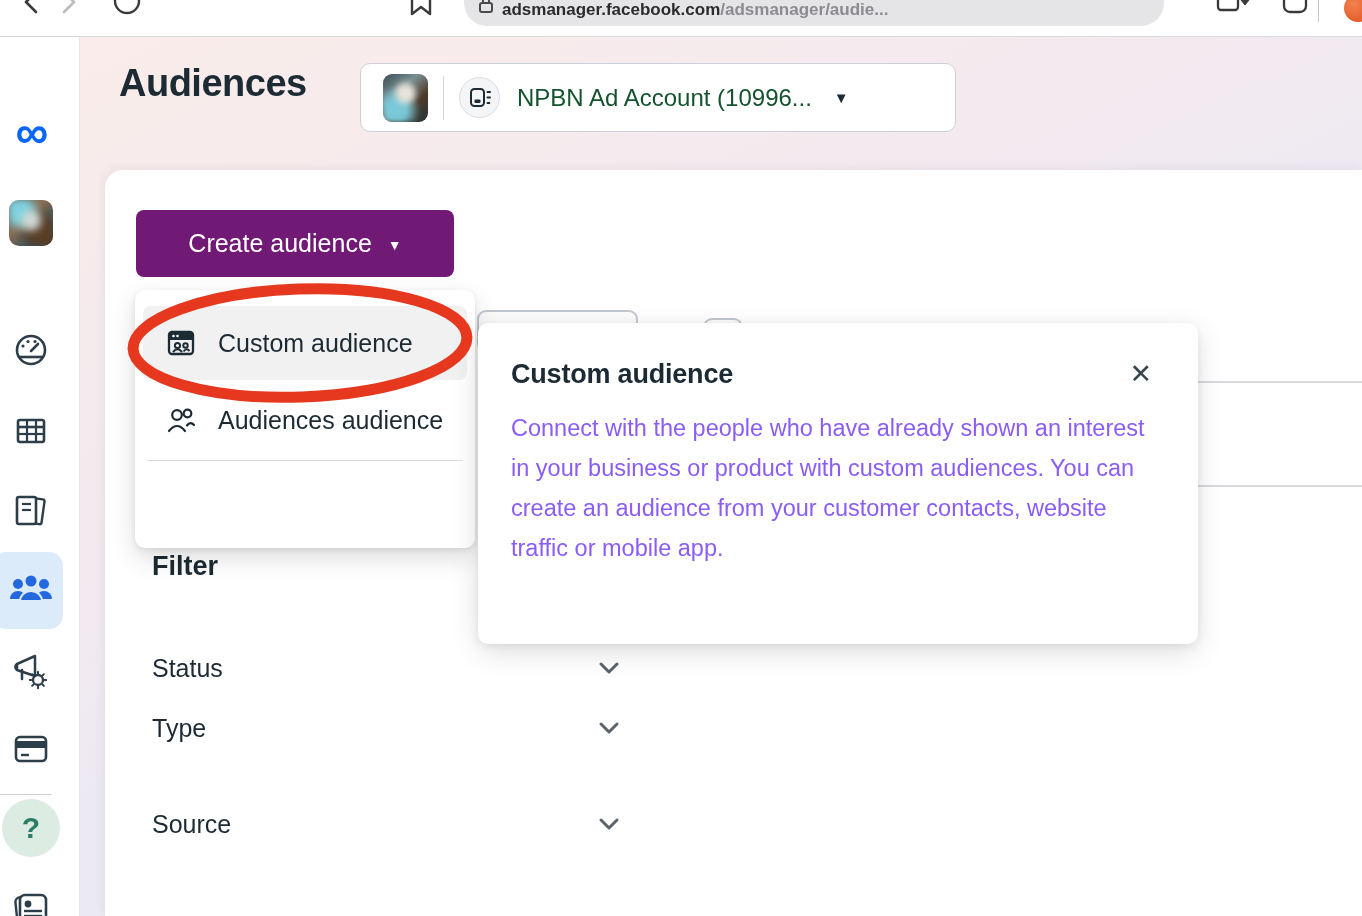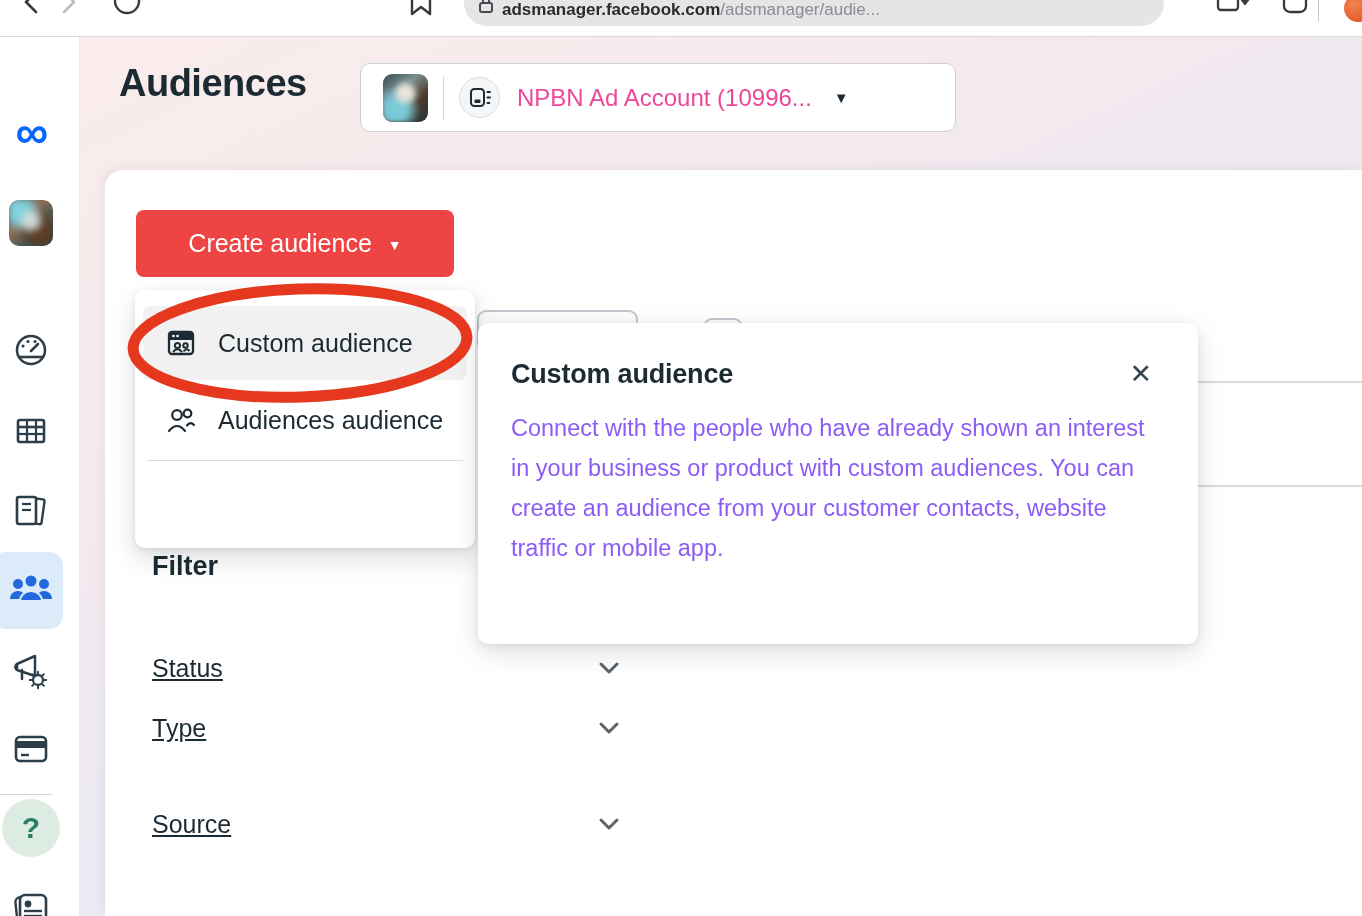--- a/index.html
+++ b/index.html
@@ -8,21 +8,21 @@
   #stage { position:relative; width:1362px; height:916px; overflow:hidden; background:#fff; }
 
   
   .chrome { position:absolute; left:0; top:0; width:1362px; height:37px; background:#fff;
             border-bottom:1px solid #d9d9db; z-index:40; overflow:hidden; }
   .chrome svg { position:absolute; }
   .url-pill { position:absolute; left:464px; top:-20px; width:700px; height:46px; border-radius:23px;
               background:#e5e4e7; display:flex; align-items:center; padding-left:38px; }
   .url-lock { position:absolute; left:14px; top:14px; }
   .url-text { font-size:17px; font-weight:700; color:#2b2b2e; white-space:nowrap; padding-top:14px; }
-  .url-text .path { color:#8b8b90; font-weight:400; }
+  .url-text .path { color:#8b8b90; font-weight:700; }
   .chrome-avatar { position:absolute; left:1344px; top:-6px; width:28px; height:28px; border-radius:50%;
                    background:radial-gradient(circle at 35% 35%, #f1824f, #e04f1d); }
   .chrome-divider { position:absolute; left:1318px; top:0; width:1px; height:22px; background:#c9c9cc; }
 
   
   .page-bg { position:absolute; left:80px; top:37px; right:0; bottom:0; z-index:1;
              background:linear-gradient(155deg,#f9ecea 0%,#f5eaee 28%,#ece9f2 55%,#e7e9f4 78%,#e0e8f4 100%); }
   .main-card { position:absolute; left:105px; top:170px; right:0; bottom:0; background:#fff;
                border-radius:18px 0 0 0; z-index:2; box-shadow:-3px -3px 10px rgba(40,40,80,.05); }
 
@@ -48,25 +48,25 @@
   .acct-pill { position:absolute; left:360px; top:63px; width:596px; height:69px; background:#fff;
                border:1px solid #ccd0d7; border-radius:10px; z-index:3; display:flex; align-items:center; }
   .acct-avatar { width:45px; height:48px; border-radius:9px; margin-left:22px; position:relative; overflow:hidden;
                  background:linear-gradient(140deg,#3a4e53 0%,#7a8f92 35%,#4e3a2a 65%,#24343a 100%); }
   .acct-avatar:before { content:""; position:absolute; inset:0; filter:blur(2px);
         background:radial-gradient(circle at 50% 40%, #e8e4da 0 16%, transparent 38%),
                    radial-gradient(circle at 30% 75%, #79c9d8 0 22%, transparent 50%); }
   .acct-div { width:1px; height:44px; background:#d4d7dc; margin-left:15px; }
   .acct-ic-circ { width:41px; height:41px; border-radius:50%; background:#f4f5f7; border:1px solid #dadde2;
                   margin-left:15px; display:flex; align-items:center; justify-content:center; }
-  .acct-label { font-size:24px; color:#ec4899; margin-left:17px; white-space:nowrap; }
+  .acct-label { font-size:24px; color:#14532d; margin-left:17px; white-space:nowrap; }
   .acct-caret { font-size:15px; color:#1C2B33; margin-left:22px; }
 
   
-  .create-btn { position:absolute; left:136px; top:210px; width:318px; height:67px; background:#ef4444;
+  .create-btn { position:absolute; left:136px; top:210px; width:318px; height:67px; background:#701a75;
                 border-radius:8px; z-index:4; display:flex; align-items:center; justify-content:center;
                 color:#fff; cursor:pointer; }
   .create-btn .lbl { font-size:25px; font-weight:500; }
   .create-btn .caret { font-size:14px; margin-left:16px; padding-top:3px; }
 
   
   .menu { position:absolute; left:135px; top:290px; width:340px; height:258px; background:#fff;
           border-radius:10px; z-index:10; box-shadow:0 10px 26px rgba(0,0,0,.14), 0 2px 6px rgba(0,0,0,.08); }
   .menu-item { position:absolute; left:8px; right:8px; display:flex; align-items:center; cursor:pointer; }
   .menu-item .mi-label { font-size:25px; color:#1C2B33; margin-left:21px; }
@@ -92,21 +92,21 @@
              padding:36px 34px 0 33px; }
   .tt-head { display:flex; align-items:flex-start; justify-content:space-between; }
   .tt-title { font-size:27px; font-weight:700; color:#1C2B33; letter-spacing:-.2px; }
   .tt-close { font-size:27px; font-weight:300; color:#37474f; cursor:pointer; line-height:1; margin-top:2px; margin-right:12px; }
   .tt-body { margin-top:18px; width:648px; font-size:23.5px; line-height:40px; color:#8b5cf6; }
 
   
   .filter-head { position:absolute; left:152px; top:551px; font-size:27px; font-weight:700; z-index:3; }
   .f-row { position:absolute; left:152px; width:470px; height:40px; z-index:3; display:flex;
            align-items:center; cursor:pointer; }
-  .f-row .f-label { font-size:25px; color:#1C2B33;text-decoration:underline; }
+  .f-row .f-label { font-size:25px; color:#1C2B33; }
   .f-row svg { position:absolute; left:446px; top:13px; }
 </style>
 </head>
 <body>
 
 <div id="stage">
 
   <div class="page-bg"></div>
 
   <div class="main-card"></div>

